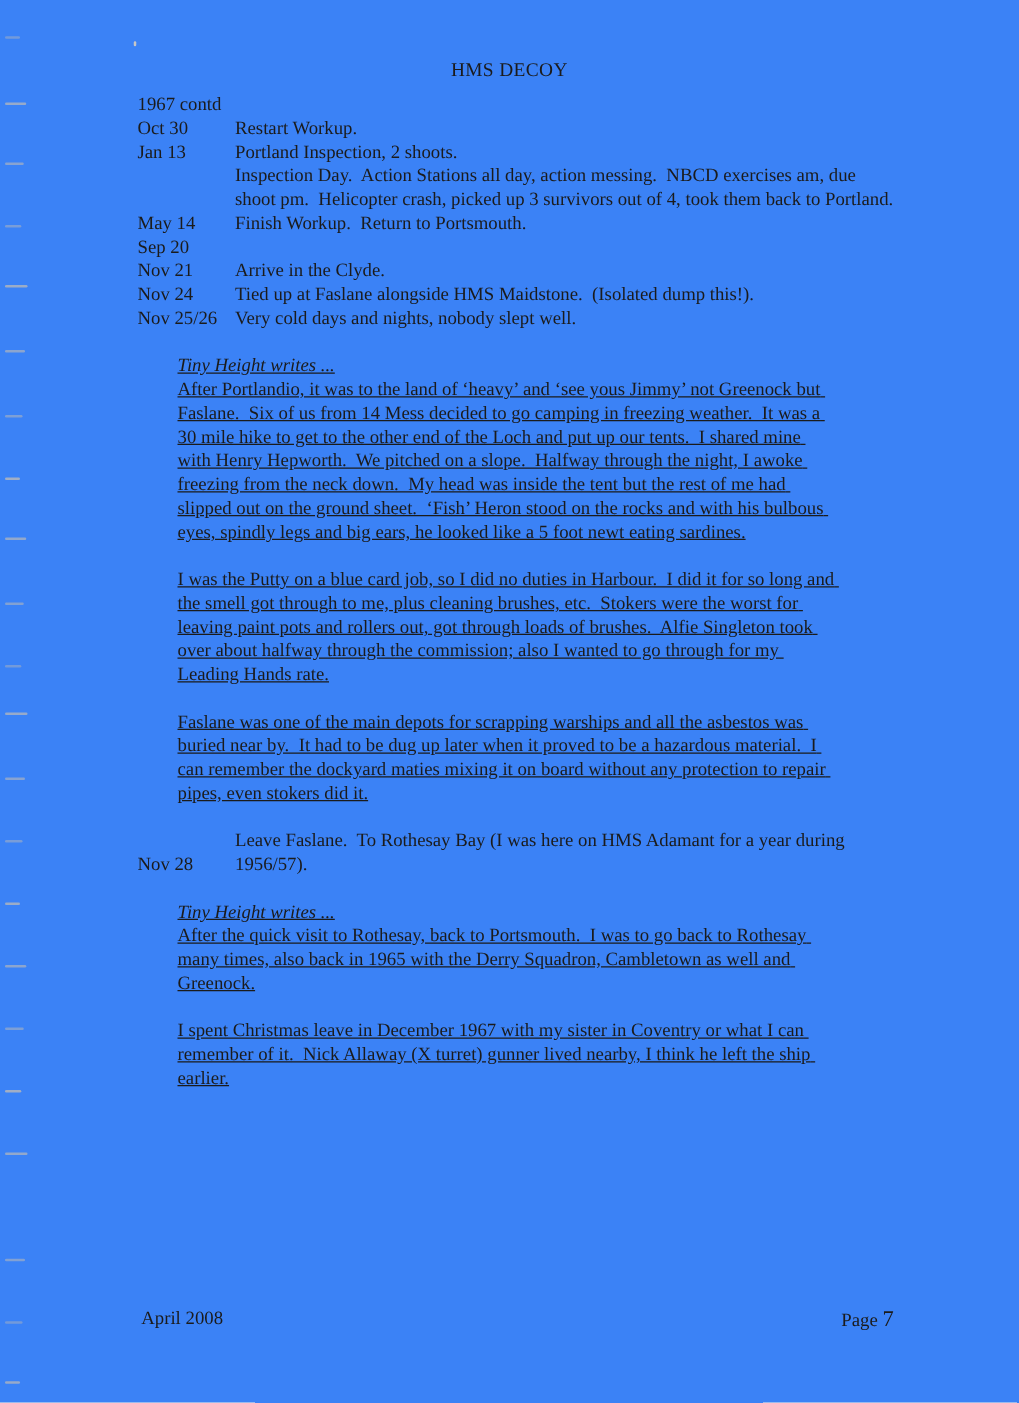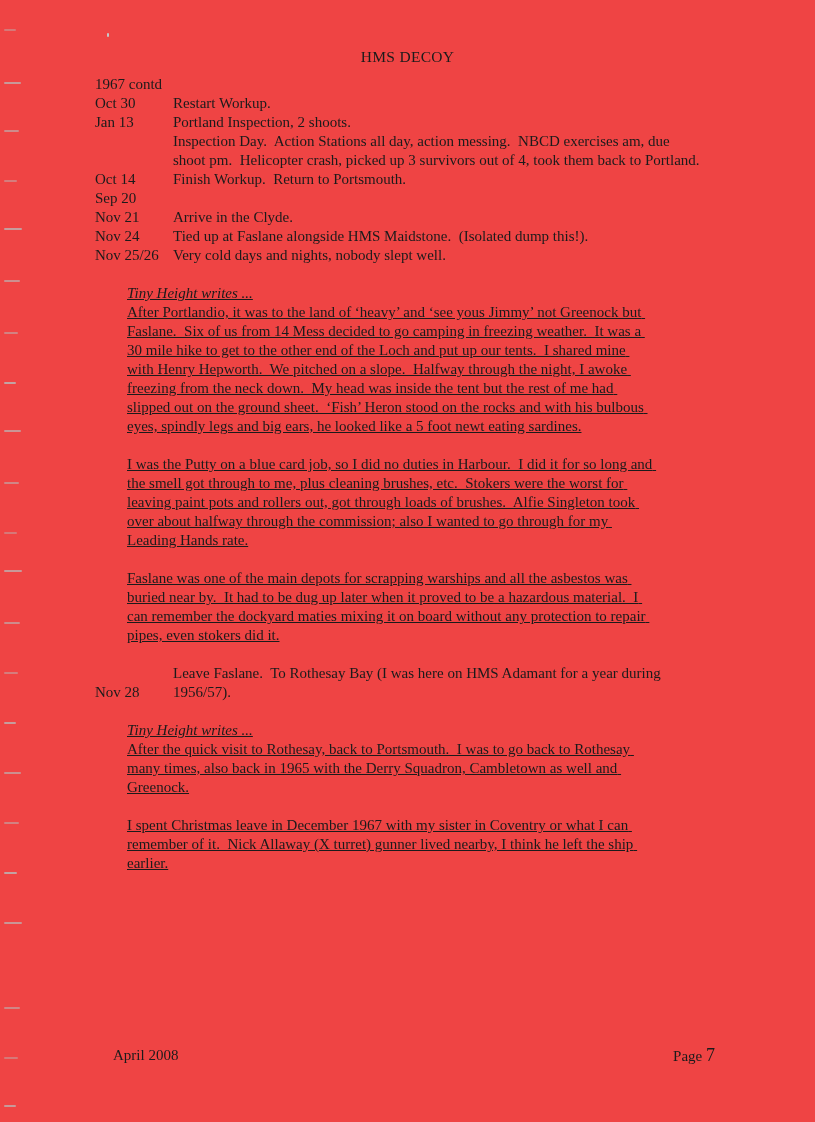--- a/index.html
+++ b/index.html
@@ -1,40 +1,40 @@
 <!DOCTYPE html>
 <html><head>
 <meta charset="utf-8">
 <style>
   html, body { margin: 0; padding: 0; background: #e8e8e8; }
   .page {
     position: relative;
     width: 815px;
     height: 1122px;
     margin: 0 auto;
-    background: #ef4444;
+    background: #3b82f6;
     overflow: hidden;
     color: #1b1b1b;
     font-family: "Liberation Serif", "DejaVu Serif", serif;
     font-size: 15px;
     line-height: 19px;
   }
   .title {
     position: absolute;
     top: 47px;
     left: 0;
     width: 100%;
     text-align: center;
     font-size: 15.5px;
     letter-spacing: 0.3px;
   }
   .content {
     position: absolute;
     top: 75px;
-    left: 95px;
+    left: 110px;
     width: 612px;
   }
   .year-heading { white-space: pre-wrap; }
   .entry-row { display: flex; align-items: flex-end; }
   .entry-row.gap-above { margin-top: 19px; }
   .date-col { width: 78px; flex: 0 0 78px; white-space: nowrap; }
   .text-col { width: 530px; flex: 0 0 530px; white-space: pre-wrap; }
   .narrative {
     margin-left: 32px;
     width: 527px;
@@ -111,21 +111,21 @@
 
     <div class="entry-row">
       <div class="date-col">Oct 30</div>
       <div class="text-col">Restart Workup.</div>
     </div>
     <div class="entry-row">
       <div class="date-col">Jan 13</div>
       <div class="text-col">Portland Inspection, 2 shoots.</div>
     </div>
     <div class="entry-row">
-      <div class="date-col">Oct 14</div>
+      <div class="date-col">May 14</div>
       <div class="text-col">Inspection Day.  Action Stations all day, action messing.  NBCD exercises am, due shoot pm.  Helicopter crash, picked up 3 survivors out of 4, took them back to Portland.  Finish Workup.  Return to Portsmouth.</div>
     </div>
     <div class="entry-row">
       <div class="date-col">Sep 20</div>
     </div>
     <div class="entry-row">
       <div class="date-col">Nov 21</div>
       <div class="text-col">Arrive in the Clyde.</div>
     </div>
     <div class="entry-row">

